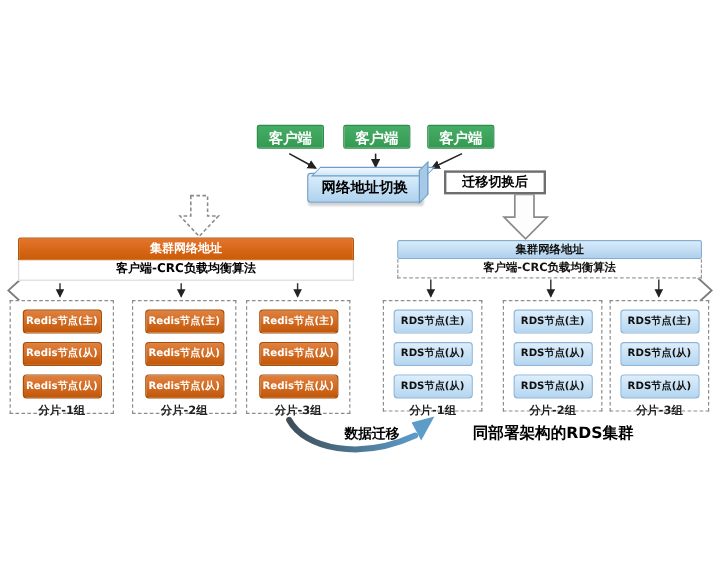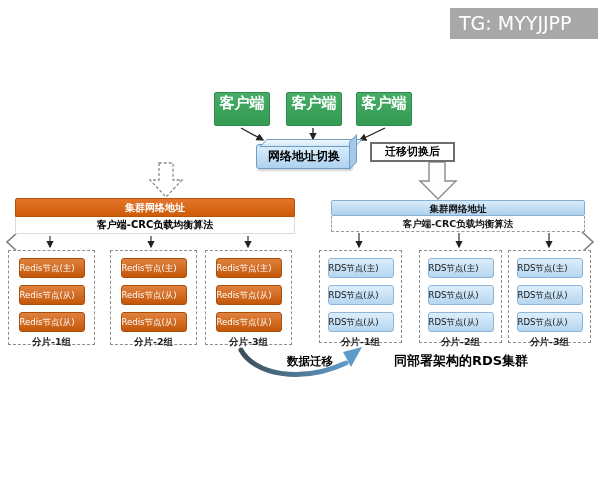--- a/index.html
+++ b/index.html
@@ -5,24 +5,24 @@
   * { margin:0; padding:0; box-sizing:border-box; }
   html,body { background:#fff; }
   body { font-family:"DejaVu Sans","Liberation Sans",sans-serif; }
   .canvas { position:relative; width:600px; height:480px; background:#ffffff; overflow:hidden; }
 
   .gray-badge { position:absolute; background:#a8a8a8; color:#ffffff; font-weight:400;
                 white-space:nowrap; overflow:hidden; }
   .tg-badge { left:450px; top:8px; width:148px; height:31px; font-size:19px; line-height:31px; padding-left:9px; }
   .site-badge { left:8px; top:438px; width:152px; height:30px; font-size:18px; line-height:30px; padding-left:7px; }
 
-  .client { position:absolute; top:92px; height:34px; width:56px;
+  .client { position:absolute; top:104px; height:20px; width:56px;
             background:linear-gradient(180deg,#46ad66 0%,#349a52 100%);
             border:1px solid #2e8c4c; border-radius:2px; color:#fff; font-weight:bold;
-            font-size:15px; line-height:20px; text-align:center; z-index:2; }
+            font-size:12px; line-height:20px; text-align:center; z-index:2; }
   .client.c1 { left:214px; } .client.c2 { left:286px; } .client.c3 { left:356px; }
 
   .switch-box { position:absolute; left:256px; top:144px; width:96px; height:25px;
                 background:linear-gradient(180deg,#dceffc 0%,#aed2ef 100%);
                 border:1px solid #6f9cc4; border-radius:3px; color:#000; font-weight:bold;
                 font-size:12px; line-height:23px; text-align:center; z-index:3;
                 box-shadow:1px 2px 2px rgba(0,0,0,0.18); }
   .switch-box::before { content:""; position:absolute; left:2px; top:-6px; width:100%; height:6px;
                 background:linear-gradient(180deg,#f2f9fe,#cfe7f8); border:1px solid #6f9cc4;
                 transform:skewX(-45deg); transform-origin:bottom left; }
@@ -47,22 +47,22 @@
                      border:1px solid #85aed1; border-radius:2px;
                      color:#111; font-weight:bold; font-size:9.5px; line-height:15px; text-align:center; }
   .rds-header .sub { height:16px; background:#fff; border:1px dashed #9a9a9a; border-top:none;
                      color:#111; font-weight:bold; font-size:9.5px; line-height:15px; text-align:center; }
 
   .group { position:absolute; top:250px; border:1.5px dashed #8c8c8c; background:#fff; z-index:2; }
   .group.redis { width:87px; height:95px; }
   .group.rds   { width:83px; height:93px; }
   .g1 { left:8px; } .g2 { left:110px; } .g3 { left:205px; }
   .g4 { left:319px; } .g5 { left:419px; } .g6 { left:508px; }
-  .node { margin:7px auto 0; width:66px; height:20px; border-radius:3px; 
-          font-weight:normal; font-size:8.5px; line-height:19px; white-space:nowrap; }
+  .node { margin:7px auto 0; width:66px; height:20px; border-radius:3px; text-align:center;
+          font-weight:bold; font-size:8.5px; line-height:19px; white-space:nowrap; }
   .node.orange { background:linear-gradient(180deg,#e0813f 0%,#c35708 100%);
                  border:1px solid #a84e08; color:#fff; }
   .node.blue { background:linear-gradient(180deg,#ddeefb 0%,#b5d6f0 100%);
                border:1px solid #8fb6d9; color:#111; }
   .group-label { margin-top:4px; text-align:center; font-weight:bold; font-size:9.5px; color:#222; }
 
   .caption { position:absolute; font-weight:bold; color:#000; text-align:center; z-index:2; }
   .caption-redis { left:55px; top:352px; width:170px; font-size:13px; }
   .caption-rds { left:375px; top:352px; width:172px; font-size:13px; }
   .caption-migration { left:272px; top:354px; width:76px; font-size:11.5px; }
@@ -109,21 +109,20 @@
 
     <polyline points="19,231 7,242 19,253" fill="none" stroke="#7d7d7d" stroke-width="1.6"></polyline>
     <polyline points="581,231 593,242 581,253" fill="none" stroke="#7d7d7d" stroke-width="1.6"></polyline>
 
     <g>
       <path d="M241,350 C254,374 300,384 346,363" fill="none" stroke="url(#sg)" stroke-width="5" stroke-linecap="round"></path>
       <polygon points="362,347 343,352 351,367" fill="#5d9bc9"></polygon>
     </g>
   </svg>
 
-  <div class="gray-badge tg-badge">TG: MYYJJPP</div>
 
   <div class="client c1">客户端</div>
   <div class="client c2">客户端</div>
   <div class="client c3">客户端</div>
 
   <div class="switch-box">网络地址切换</div>
 
   <div class="phase phase-after">迁移切换后</div>
 
   <div class="cluster-header redis-header">

